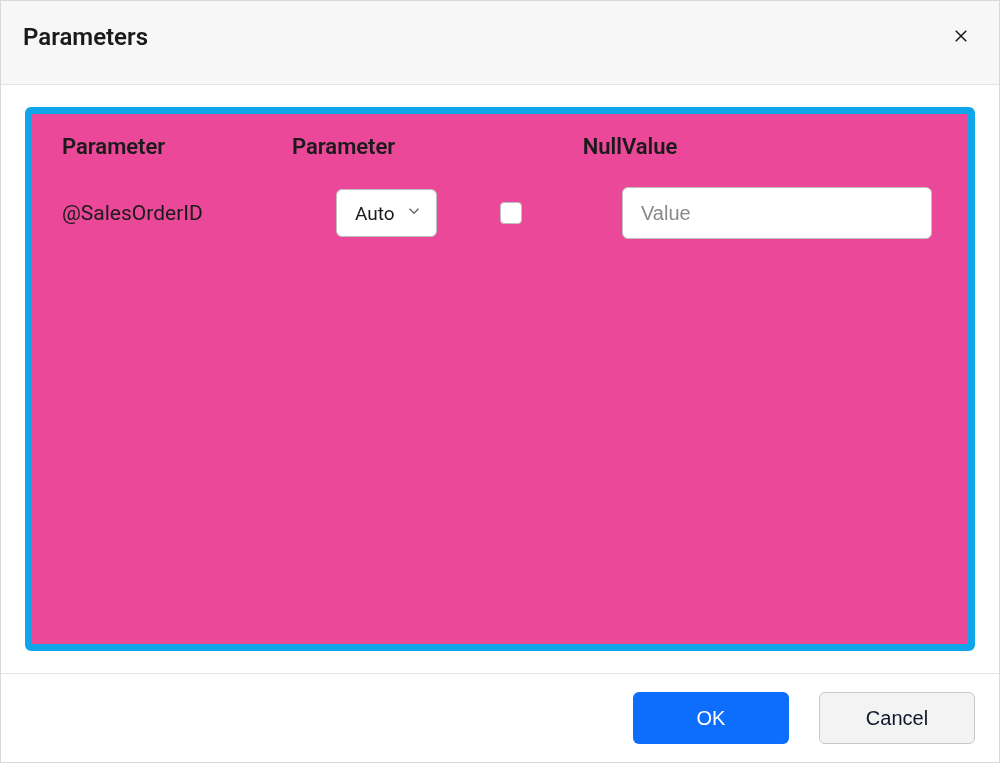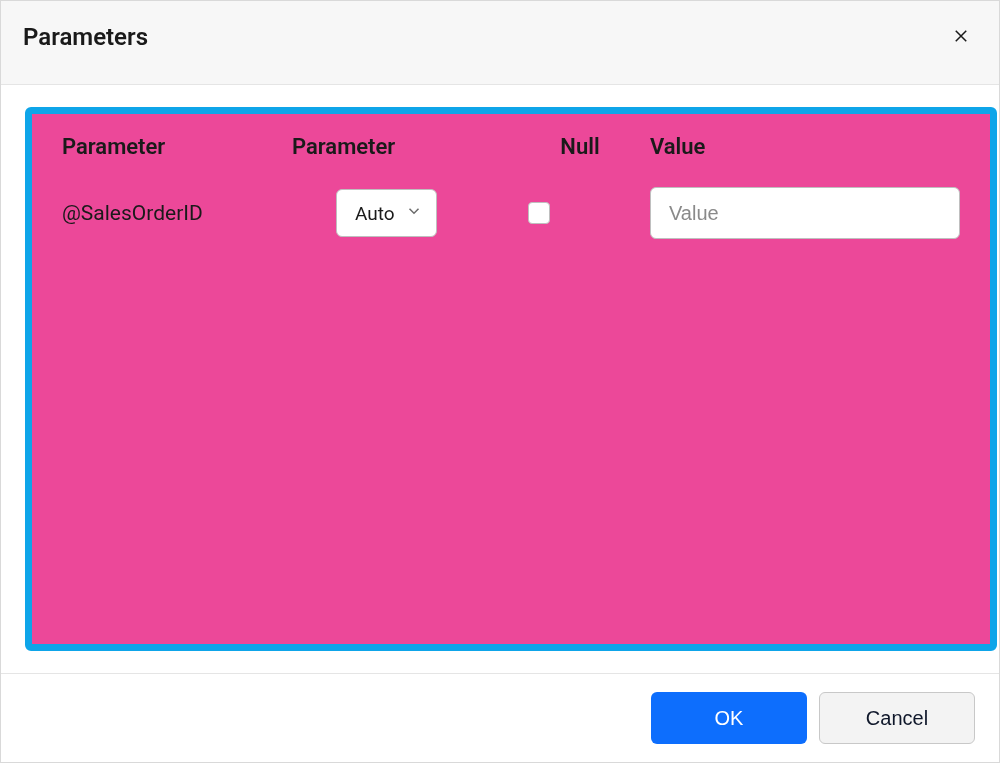--- a/index.html
+++ b/index.html
@@ -76,22 +76,21 @@
       width: 230px;
       flex-shrink: 0;
     }
     .col-datatype {
       width: 190px;
       flex-shrink: 0;
     }
     .col-null {
       width: 140px;
       flex-shrink: 0;
-      text-align: center;
-      margin-left: 28px;
+      text-align: right;
     }
     .col-value {
       flex: 1;
     }
     .header-label {
       font-size: 22px;
       font-weight: 600;
       color: #1a1a1a;
     }
     .param-name {
@@ -149,21 +148,21 @@
       font-size: 20px;
       padding: 0 18px;
       color: #1a1a1a;
     }
     .value-input::placeholder {
       color: #8a8a8a;
     }
     .dialog-footer {
       display: flex;
       justify-content: flex-end;
-      gap: 12px;
+      gap: 30px;
       padding: 18px 24px 18px 24px;
       border-top: 1px solid #e5e5e5;
       background: #ffffff;
     }
     .btn {
       min-width: 156px;
       height: 52px;
       border-radius: 6px;
       font-size: 20px;
       font-weight: 500;

